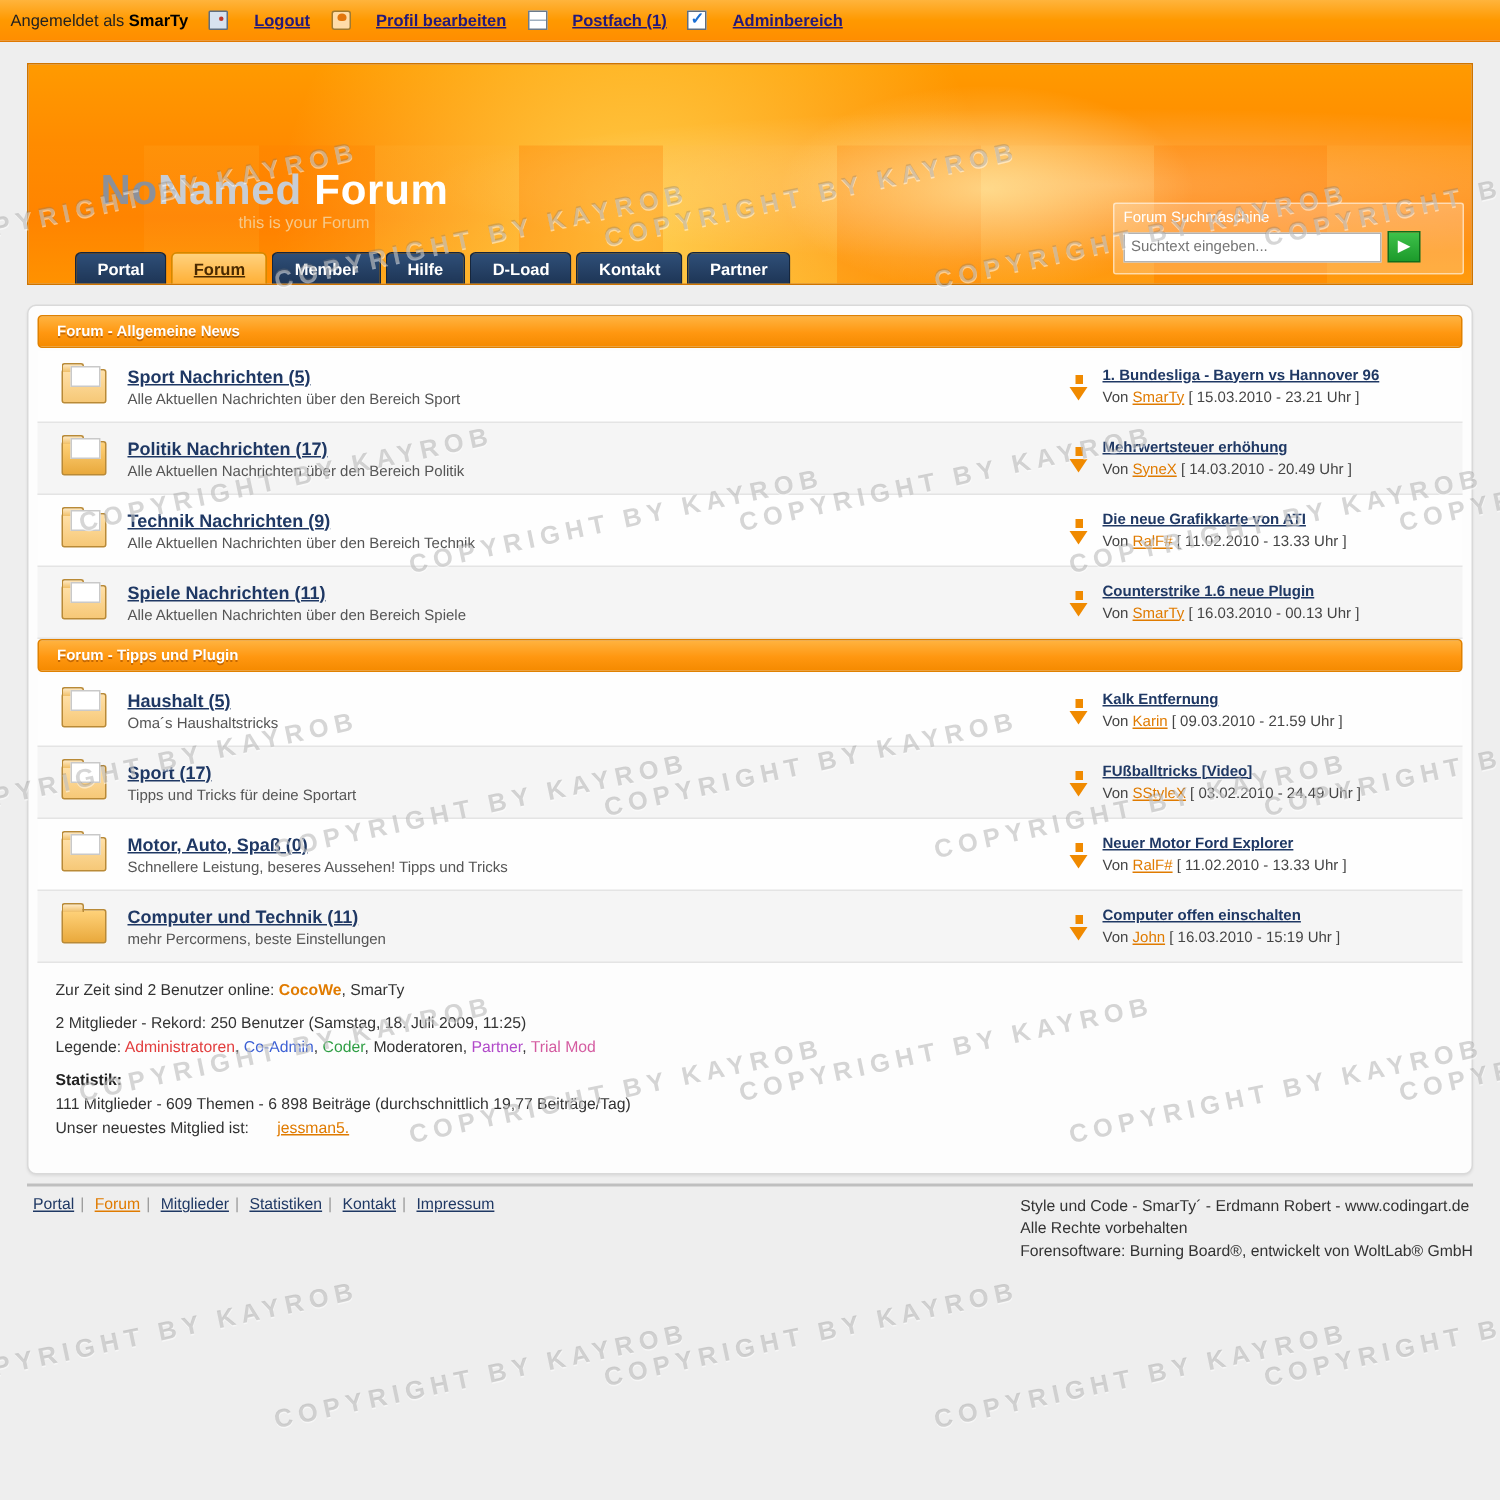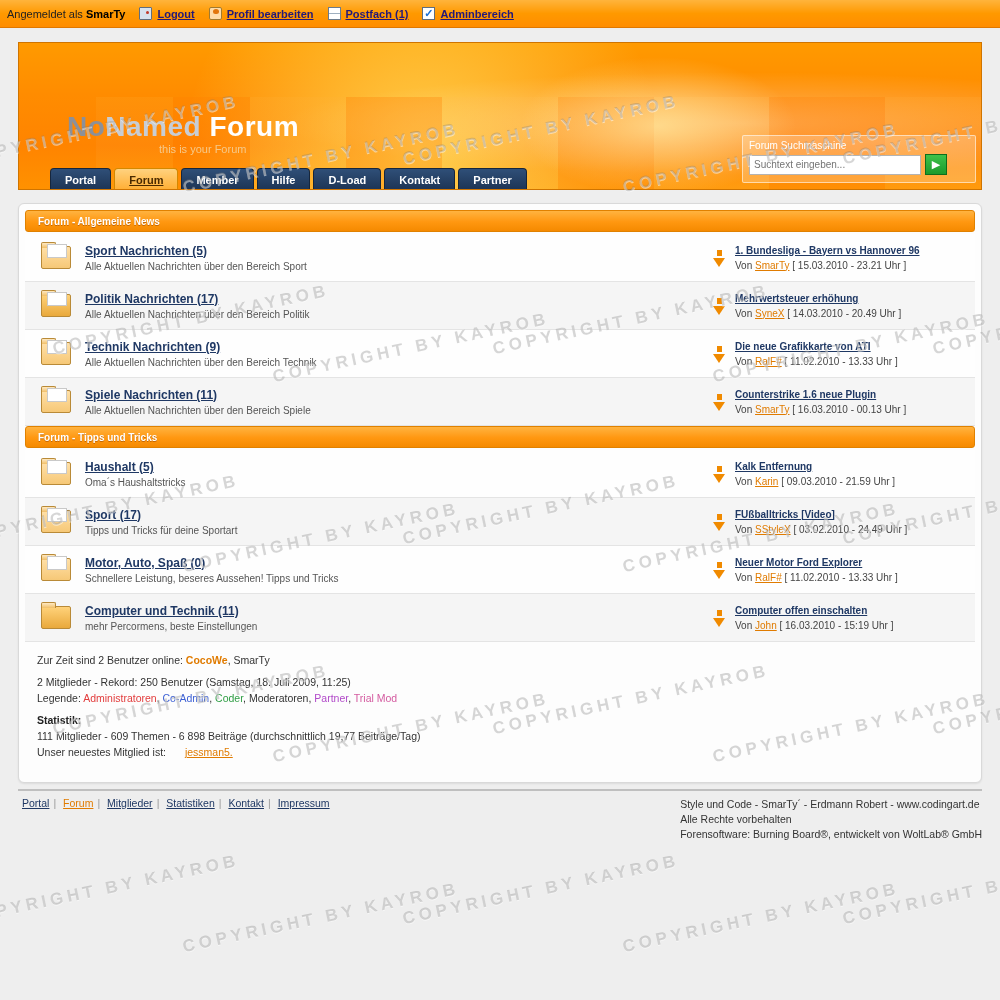--- a/index.html
+++ b/index.html
@@ -22,21 +22,21 @@
     align-items: center;
     padding-left: 7px;
     gap: 14px;
     font-size: 11px;
     color: #3a2200;
     position: relative;
     z-index: 5;
   }
   .topbar .greet { color: #222; }
   .topbar .greet b { color: #000; }
-  .tb-item { display: flex; align-items: center; gap: 5px; }
+  .tb-item { display: flex; align-items: center; gap: 17px; }
   .tb-item a { color: #23187a; text-decoration: underline; font-weight: bold; }
   .tb-ico { width: 13px; height: 13px; display: inline-block; position: relative; }
   .ico-door { background:#d7e2ef; border:1px solid #5f6e80; border-radius:1px; }
   .ico-door:after { content:""; position:absolute; right:2px; top:3px; width:3px;height:3px;background:#c0392b;border-radius:50%;}
   .ico-user { background:#ffdca8; border:1px solid #a07a30; border-radius:2px; }
   .ico-user:after{content:"";position:absolute;left:3px;top:1px;width:6px;height:5px;background:#e2760c;border-radius:50% 50% 40% 40%;}
   .ico-mail { background:#fff; border:1px solid #6b7b8c; }
   .ico-mail:after{content:"";position:absolute;left:0;top:0;width:11px;height:5px;border-bottom:1px solid #9fb0c0;}
   .ico-check { background:#fff; border:1px solid #5f6e80; color:#1a6fd4; font-size:11px; line-height:11px; text-align:center; font-weight:bold;}
 
@@ -442,21 +442,21 @@
           <div class="last-title">Counterstrike 1.6 neue Plugin</div>
           <div class="last-meta">
             <span>Von</span>
             <a href="#">SmarTy</a>
             <span>[ 16.03.2010 - 00.13 Uhr ]</span>
           </div>
         </div>
       </div>
     </div>
 
-    <div class="cat-header">Forum - Tipps und Tricks</div>
+    <div class="cat-header">Forum - Tipps und Plugin</div>
 
     <div class="frow">
       <div class="f-icon">
         <div class="folder">
             <div class="sheet"></div>
           </div>
       </div>
       <div class="f-main">
         <div class="f-title">Haushalt  (5)</div>
         <div class="f-desc">Oma´s Haushaltstricks</div>

